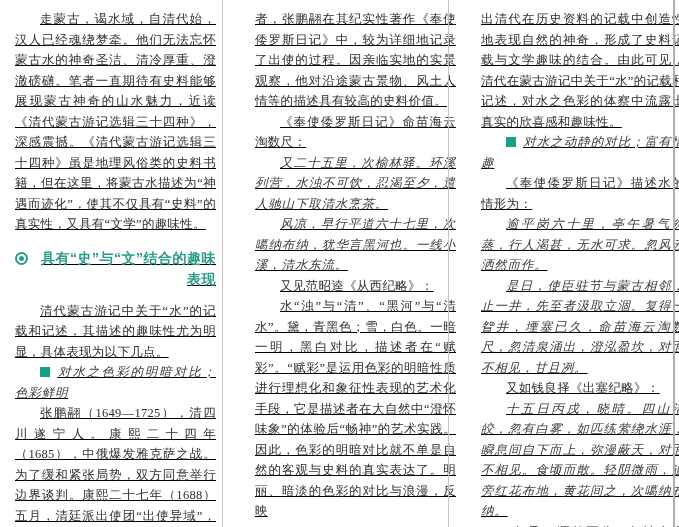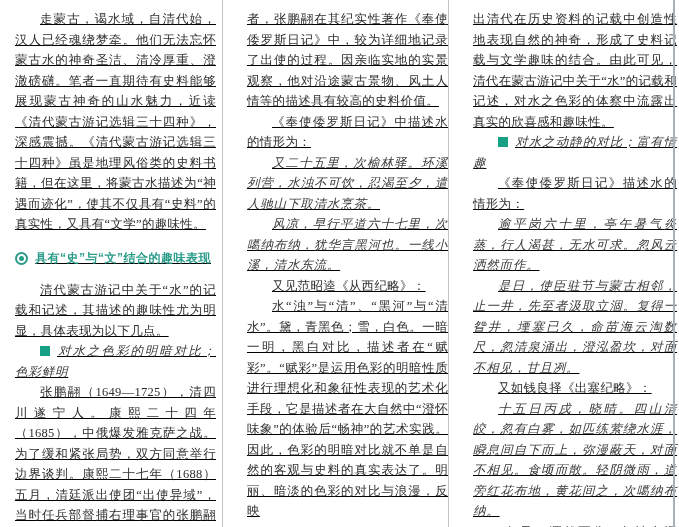--- a/index.html
+++ b/index.html
@@ -8,21 +8,21 @@
     width:679px;height:527px;
     background:#ffffff;
     box-sizing:border-box;
     padding:9px 0 0 15px;
     display:flex;
     font-family:"Liberation Serif","DejaVu Serif",serif;
     overflow:hidden;
     text-decoration:underline;
   }
   .col{width:201px;flex:none;}
-  .col-2{margin-left:31px;}
+  .col-2{margin-left:39px;}
   .col-3{margin-left:25px;width:204px;}
   .vrule{position:absolute;top:0;bottom:0;width:1px;background:#c4c4c4;}
   .vrule-1{left:222px;}
   .vrule-2{left:448px;}
   .page-edge{position:absolute;top:0;bottom:0;right:4px;width:2px;background:#a9b1b7;}
   p{
     margin:0;
     font-size:12.5px;
     line-height:20.5px;
     text-align:justify;
@@ -37,23 +37,23 @@
     display:inline-block;width:10px;height:10px;
     background:#17a083;margin-right:7px;vertical-align:-1px;
     font-style:normal;
   }
   .heading{
     display:flex;
     margin:13px 0 11px 0;
     color:#2b9c8a;
     font-family:"Liberation Sans","DejaVu Sans",sans-serif;
     font-weight:bold;
-    font-size:12px;
+    font-size:14px;
     line-height:21px;
-    text-align:center;
+    text-align:right;
   }
   .hicon{
     flex:none;
     width:9px;height:9px;
     border:2px solid #2b9c8a;
     border-radius:50%;
     position:relative;
     margin:4px 7px 0 0;
   }
   .hicon::after{
@@ -80,21 +80,21 @@
       <span class="hicon"></span>
       <span class="htext">具有“史”与“文”结合的趣味表现</span>
     </div>
     <p>清代蒙古游记中关于“水”的记载和记述，其描述的趣味性尤为明显，具体表现为以下几点。</p>
     <p class="bullet-line"><span class="sq"></span><span>对水之色彩的明暗对比；色彩鲜明</span></p>
     <p>张鹏翮（1649—1725），清四川遂宁人。康熙二十四年（1685），中俄爆发雅克萨之战。为了缓和紧张局势，双方同意举行边界谈判。康熙二十七年（1688）五月，清廷派出使团“出使异域”，当时任兵部督捕右理事官的张鹏翮随行。作为亲历</p>
   </div>
 
   <div class="col col-2">
     <p class="cont">者，张鹏翮在其纪实性著作《奉使倭罗斯日记》中，较为详细地记录了出使的过程。因亲临实地的实景观察，他对沿途蒙古景物、风土人情等的描述具有较高的史料价值。</p>
-    <p>《奉使倭罗斯日记》中描述水的情形为：</p>
+    <p>《奉使倭罗斯日记》命苗海云淘数尺：</p>
     <p class="kai">又二十五里，次榆林驿。环溪列营，水浊不可饮，忍渴至夕，遣人驰山下取清水烹茶。</p>
     <p class="kai">风凉，早行平道六十七里，次噶纳布纳，犹华言黑河也。一线小溪，清水东流。</p>
     <p>又见范昭逵《从西纪略》：</p>
     <p>水“浊”与“清”、“黑河”与“清水”。黛，青黑色；雪，白色。一暗一明，黑白对比，描述者在“赋彩”。“赋彩”是运用色彩的明暗性质进行理想化和象征性表现的艺术化手段，它是描述者在大自然中“澄怀味象”的体验后“畅神”的艺术实践。因此，色彩的明暗对比就不单是自然的客观与史料的真实表达了。明丽、暗淡的色彩的对比与浪漫，反映</p>
   </div>
 
   <div class="col col-3">
     <p class="cont">出清代在历史资料的记载中创造性地表现自然的神奇，形成了史料记载与文学趣味的结合。由此可见，清代在蒙古游记中关于“水”的记载和记述，对水之色彩的体察中流露出真实的欣喜感和趣味性。</p>
     <p class="bullet-line"><span class="sq"></span><span>对水之动静的对比；富有情趣</span></p>
     <p>《奉使倭罗斯日记》描述水的情形为：</p>

